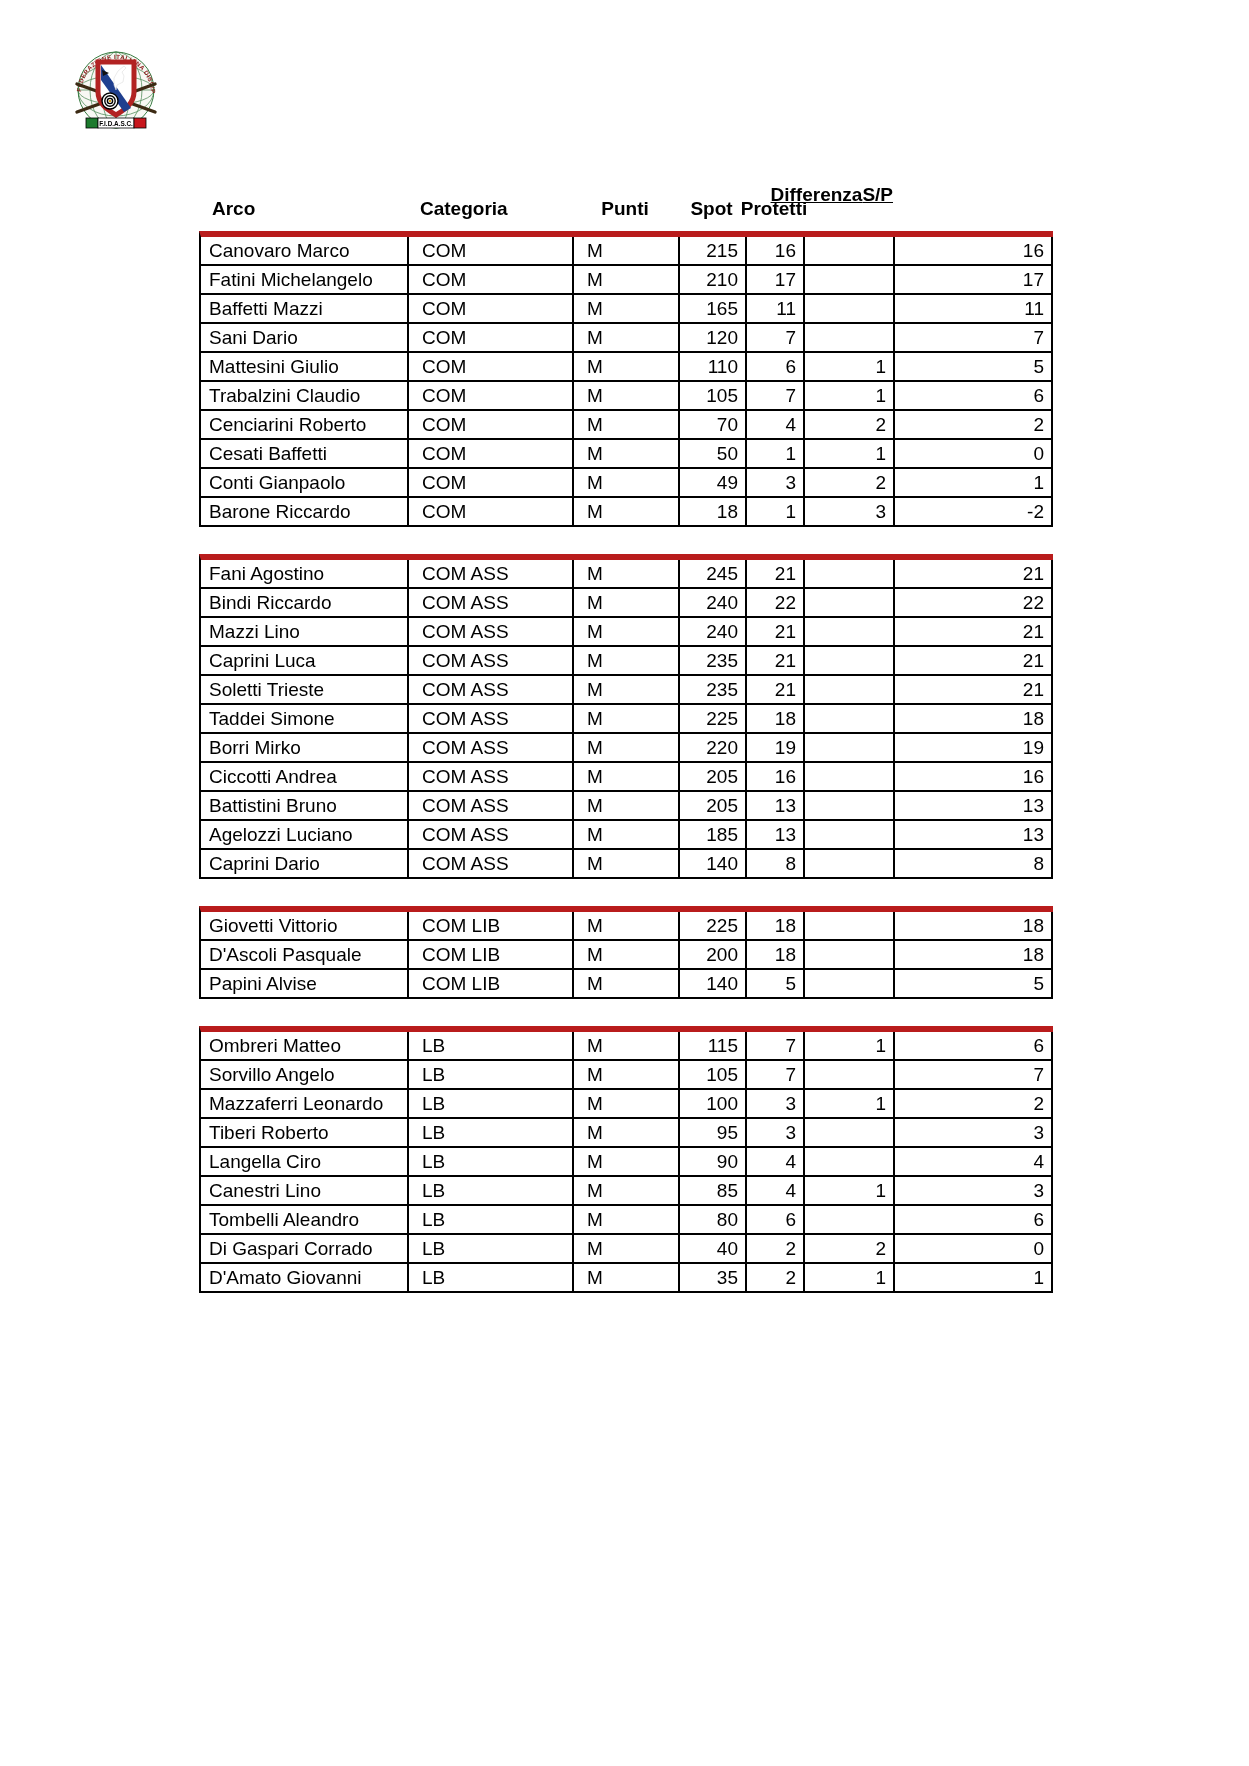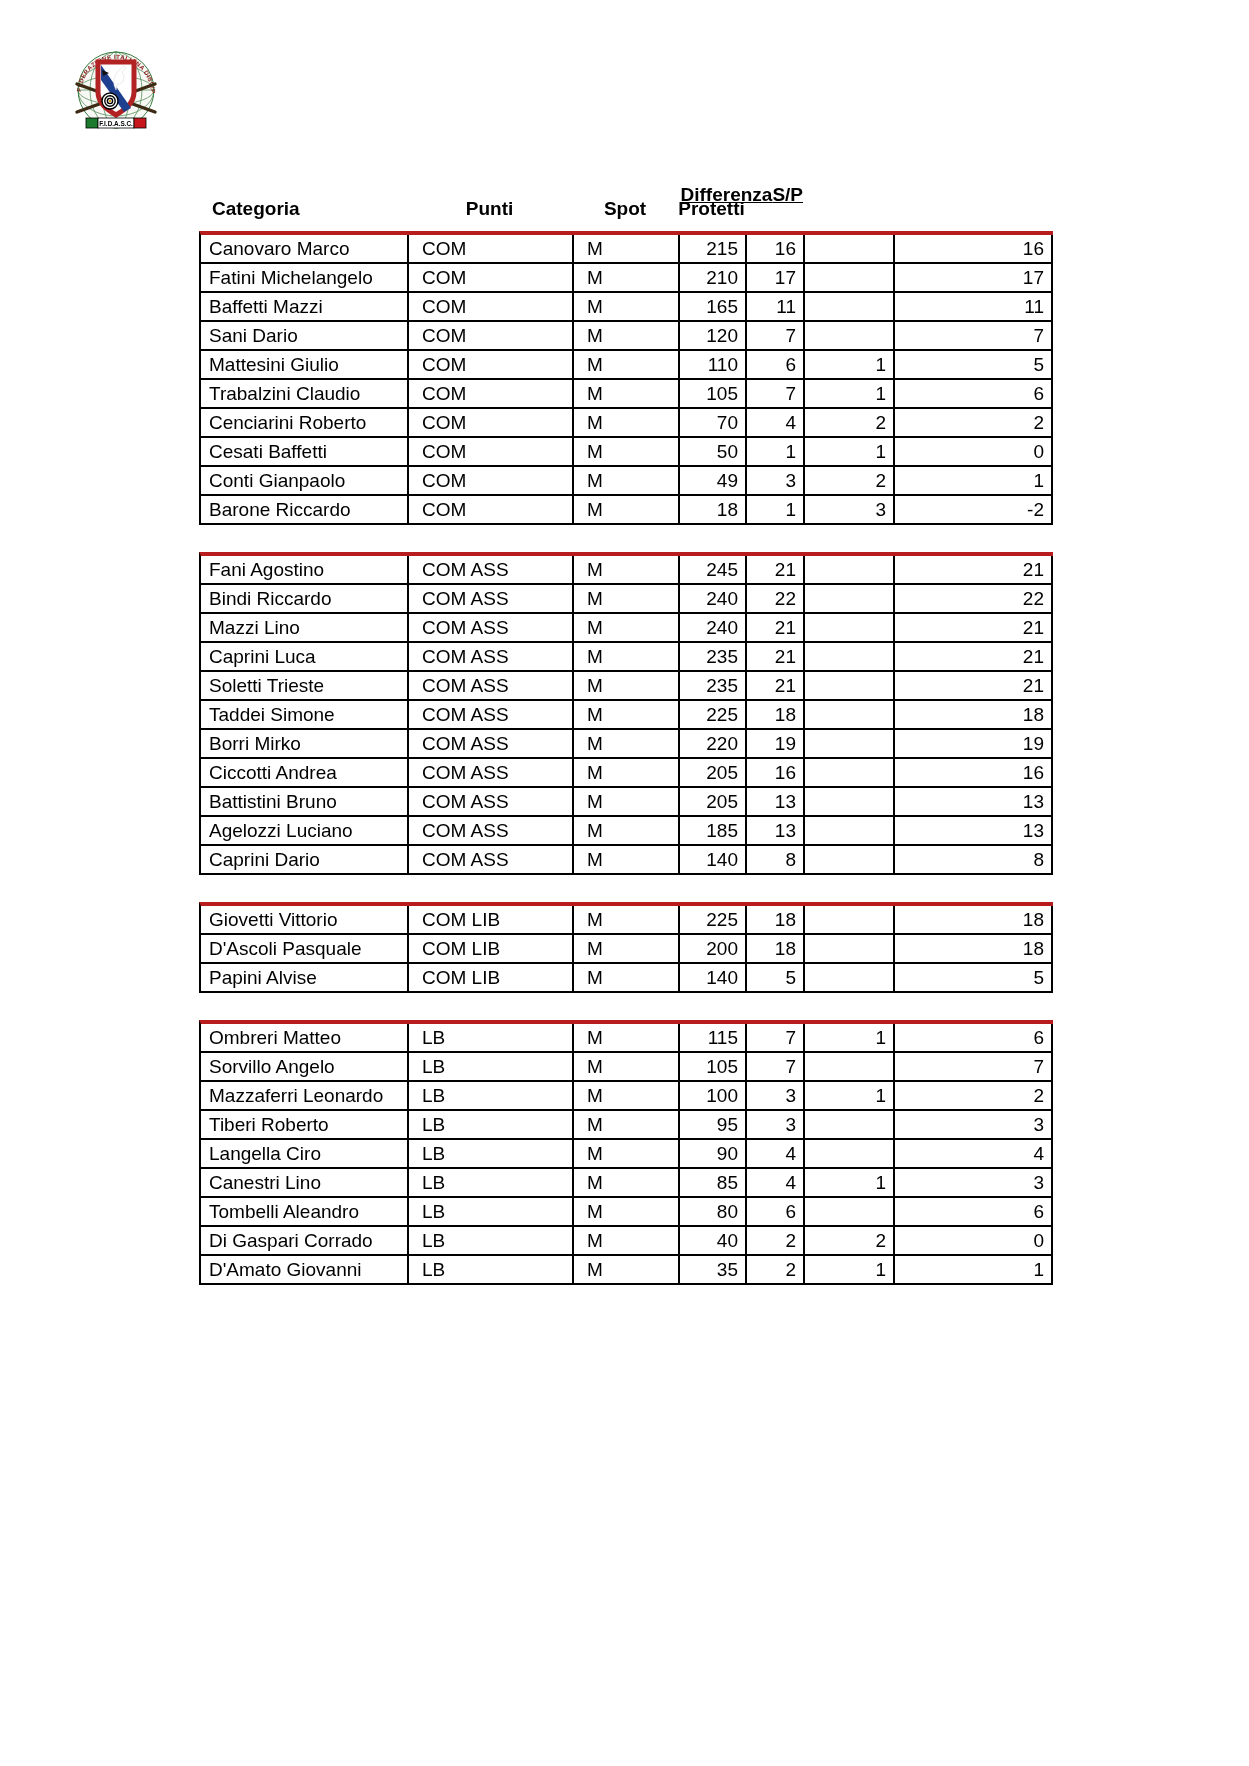--- a/index.html
+++ b/index.html
@@ -18,21 +18,21 @@
   }
   .hdr-cell{height:54px;display:flex;align-items:flex-end;line-height:26px;white-space:nowrap;}
   .hdr-cell.h0{padding-left:8px;}
   .hdr-cell.h1,.hdr-cell.h2{padding-left:13px;}
   .hdr-cell.h3,.hdr-cell.h4,.hdr-cell.h5{justify-content:center;text-align:center;}
   .hdr-cell.h6{flex-direction:row;align-items:center;justify-content:flex-end;text-decoration:underline;}
   .hdr-cell.h6 div{line-height:26px;text-align:center;}
 
   .rtable{
     display:grid;grid-template-columns:var(--cols);
-    border-top:4px solid #b91c1c;border-left:2px solid #000;
+    border-top:6px solid #b91c1c;border-left:2px solid #000;
     margin-bottom:27px;background:#fff;
   }
   .cell{
     box-sizing:border-box;height:29px;
     border-right:2px solid #000;border-bottom:2px solid #000;
     font-size:19px;line-height:25px;padding-top:1px;
     white-space:nowrap;overflow:hidden;
   }
   .c0{padding-left:8px;}
   .c1,.c2{padding-left:13px;}
@@ -84,20 +84,21 @@
       <rect x="18" y="74" width="12" height="10" fill="#1c7a2d" stroke="#000" stroke-width="0.8"></rect>
       <rect x="30" y="74" width="36" height="10" fill="#ffffff" stroke="#000" stroke-width="0.8"></rect>
       <rect x="66" y="74" width="12" height="10" fill="#c8161d" stroke="#000" stroke-width="0.8"></rect>
       <text x="48" y="81.5" text-anchor="middle" font-size="6.4" font-weight="bold" fill="#000" font-family="Liberation Sans, sans-serif">F.I.D.A.S.C.</text>
     </g>
   </svg>
 </div>
 
 <div class="content">
   <div class="hdr-grid">
+    <div class="hdr-cell h1">Arco</div>
     <div class="hdr-cell h2">Categoria</div>
     <div class="hdr-cell h3">Punti</div>
     <div class="hdr-cell h4">Spot</div>
     <div class="hdr-cell h5">Protetti</div>
     <div class="hdr-cell h6">
       <div>Differenza</div>
       <div>S/P</div>
     </div>
   </div>
   <div id="tables-region">

